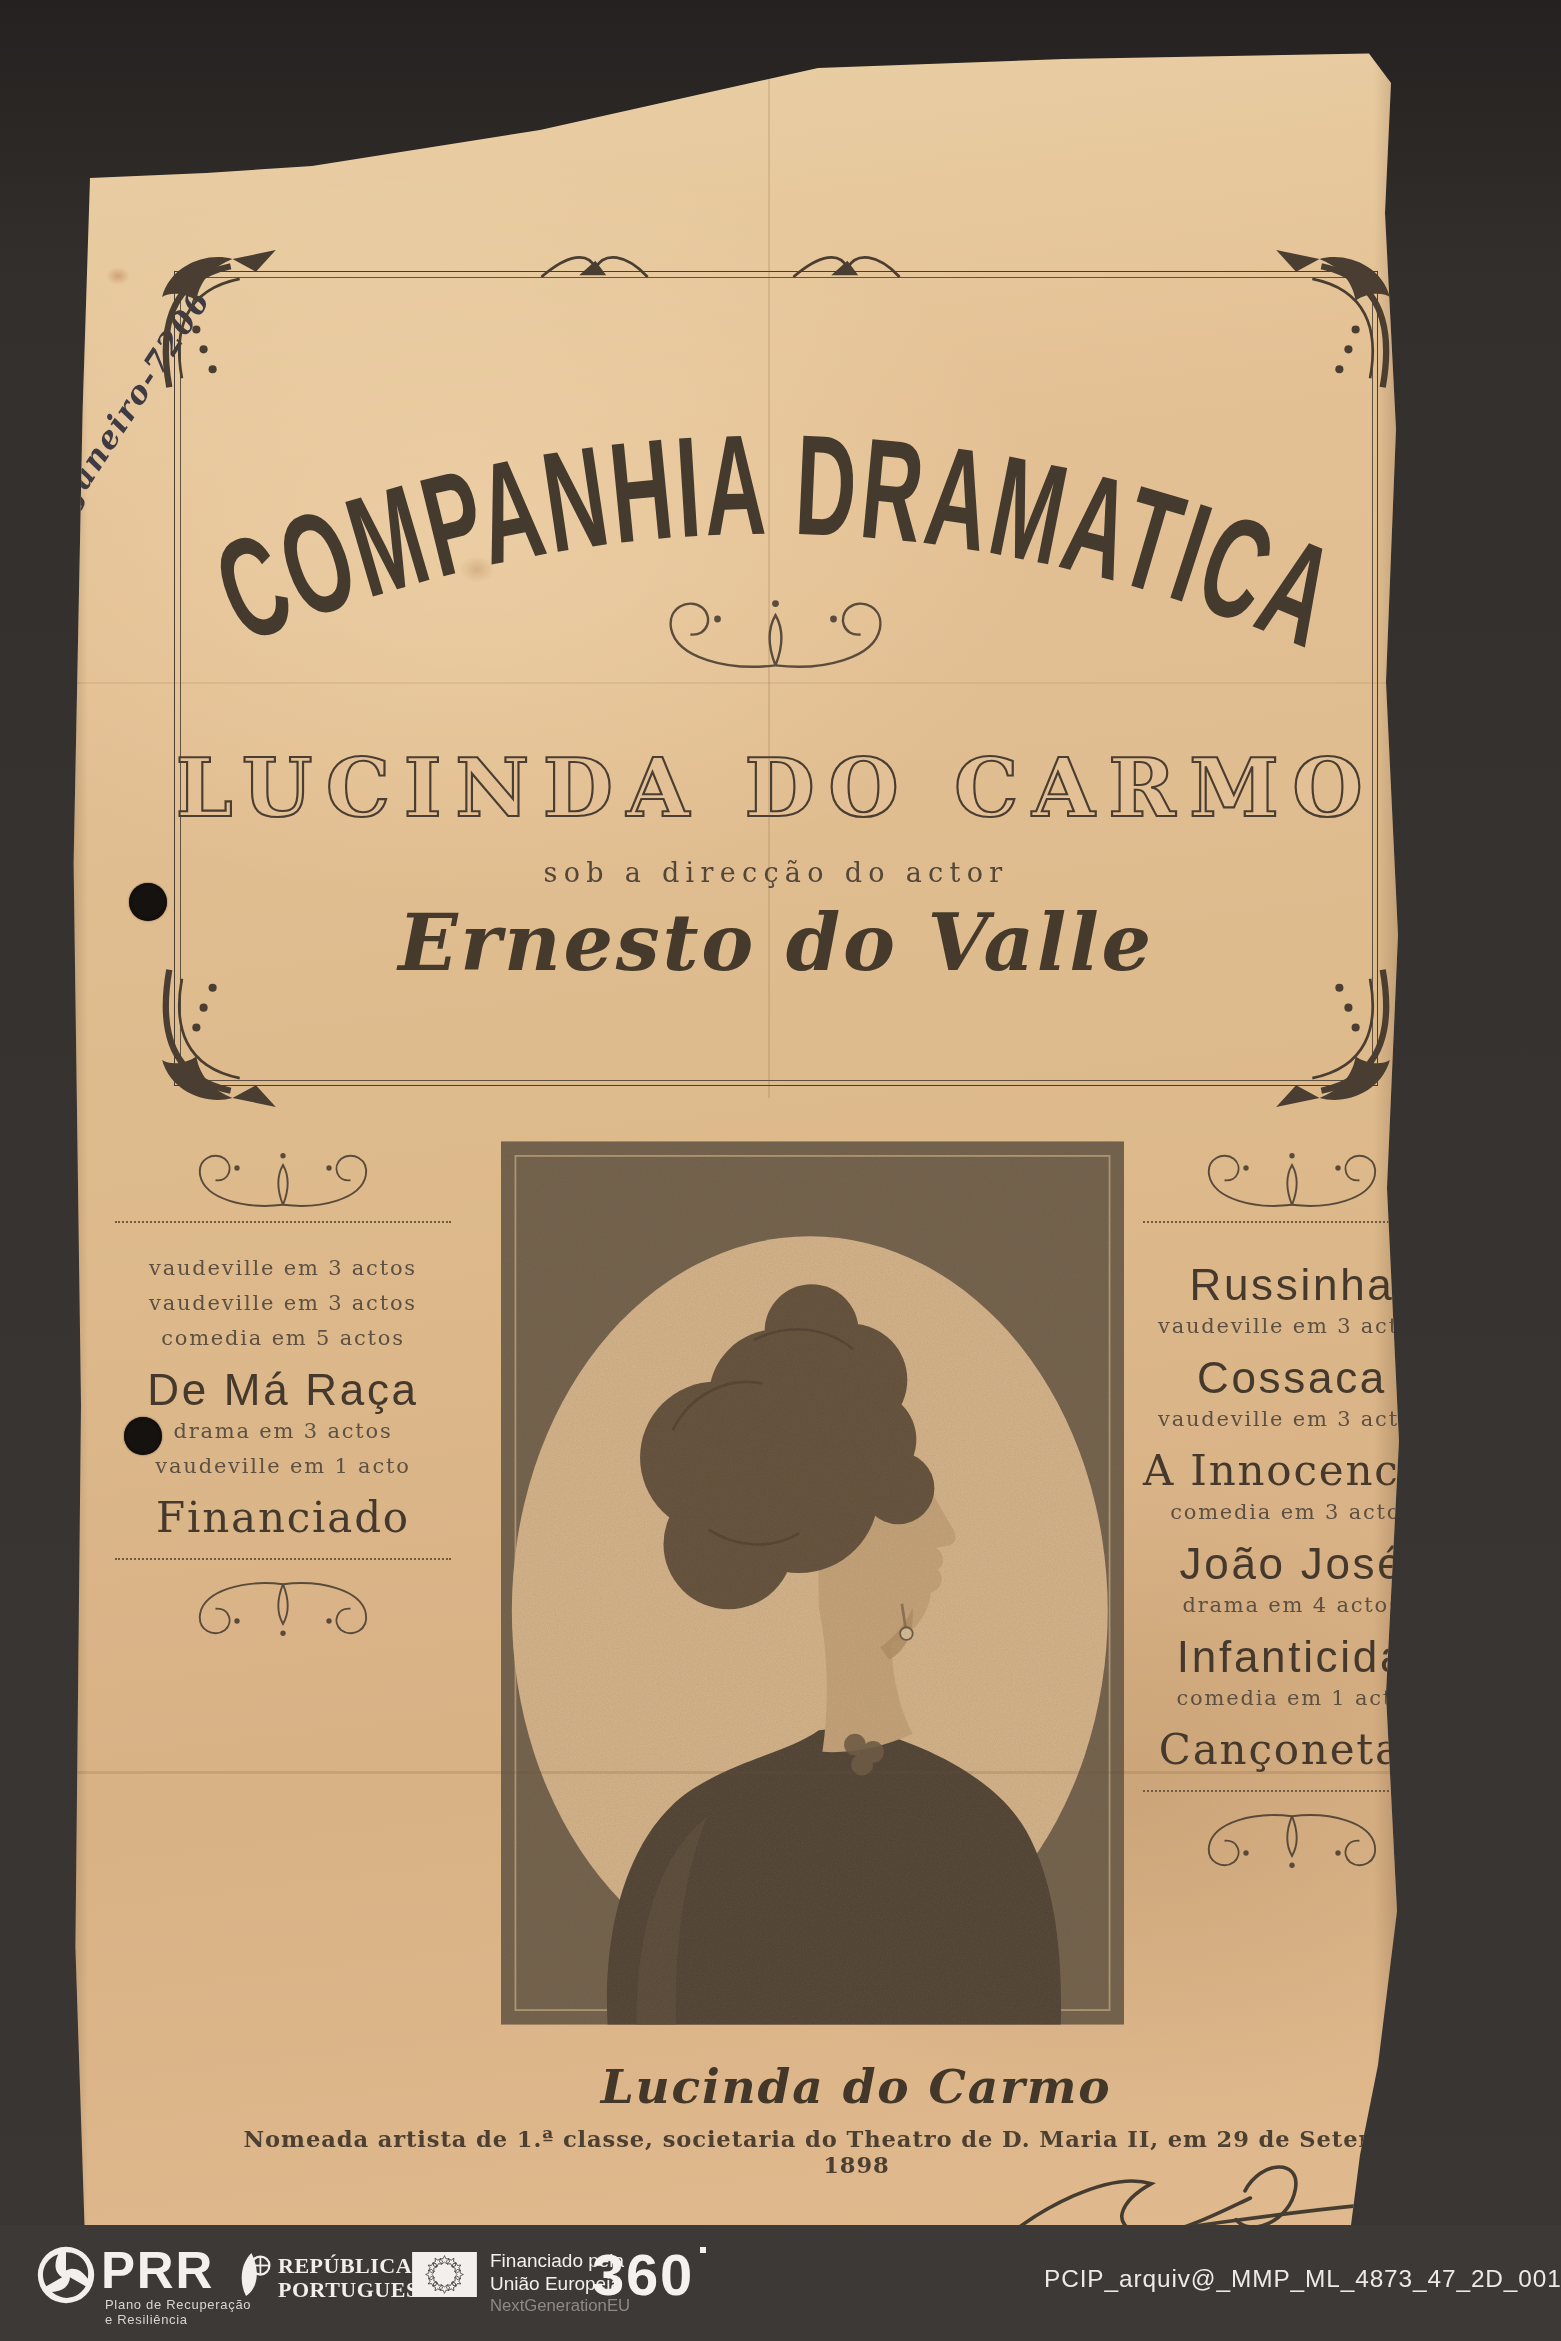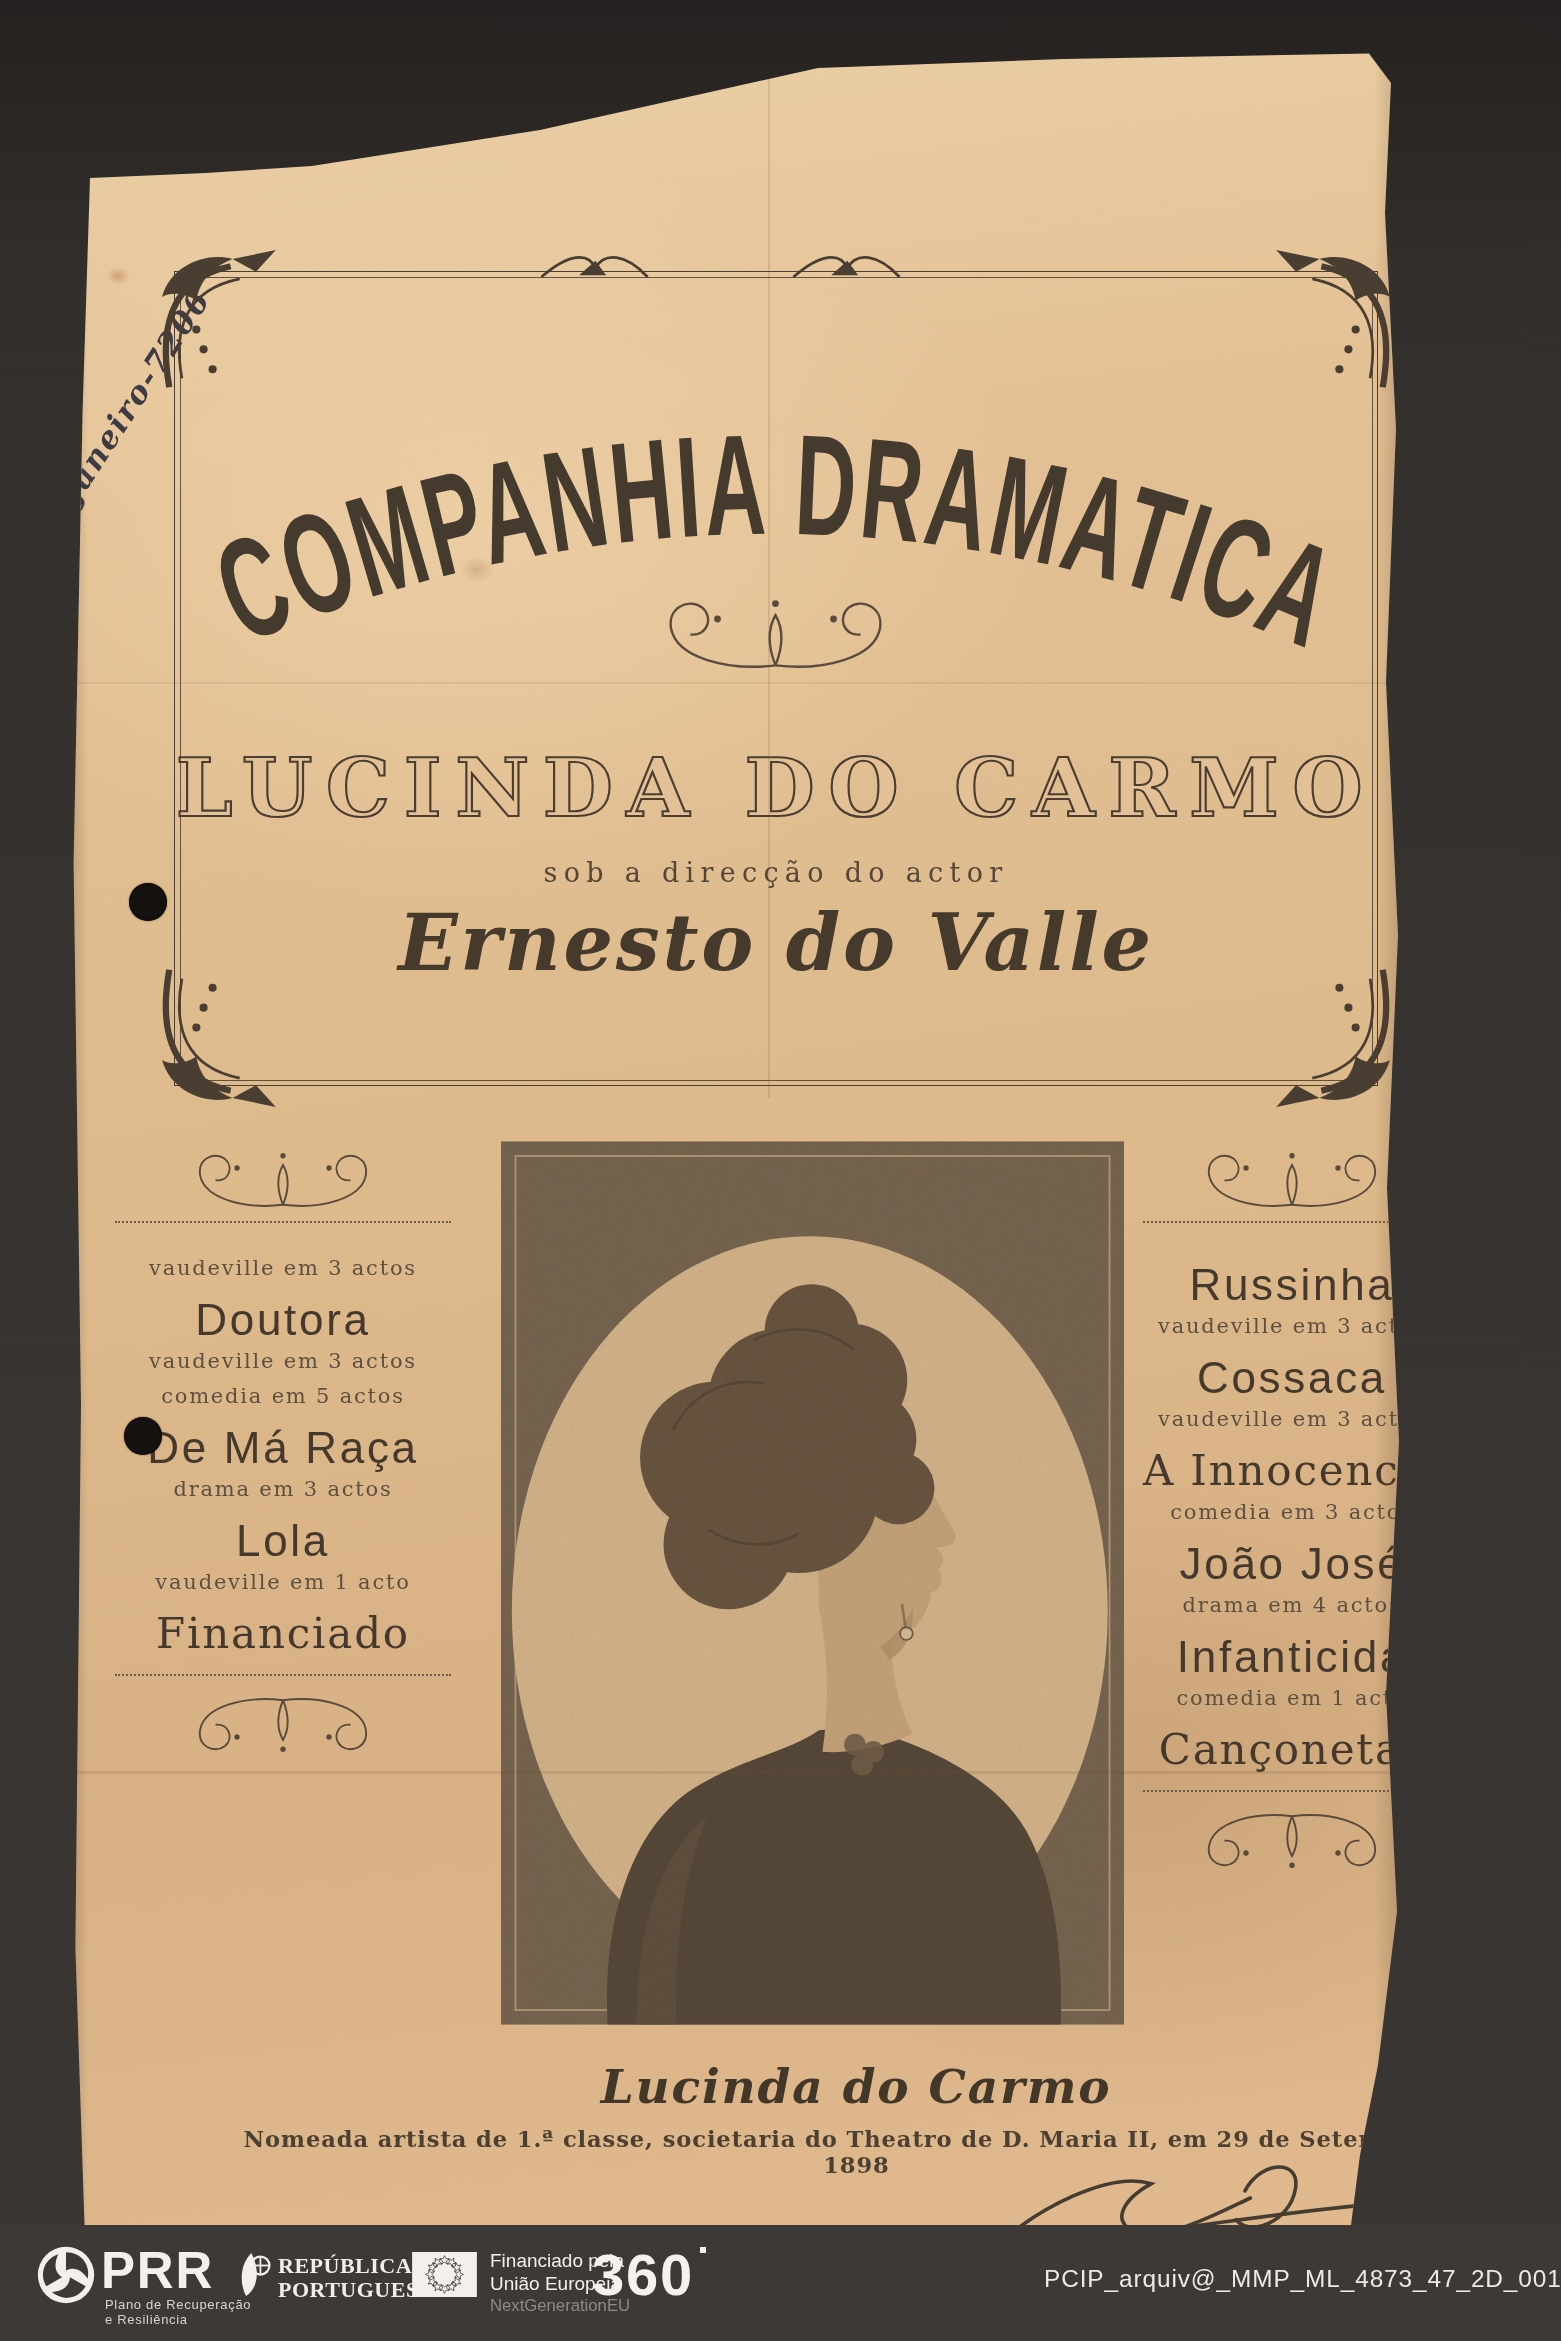--- a/index.html
+++ b/index.html
@@ -156,32 +156,30 @@
 
     <div class="col left">
       <svg class="flourish" viewBox="0 0 240 90">
           <use href="#flourishArt"></use>
         </svg>
       <div class="dotted"></div>
       <div class="play">
         <div class="s">vaudeville em 3 actos</div>
       </div>
       <div class="play">
-        <div class="t t-sans">Doutora</div>
         <div class="s">vaudeville em 3 actos</div>
       </div>
       <div class="play">
         <div class="s">comedia em 5 actos</div>
       </div>
       <div class="play">
         <div class="t t-sans">De Má Raça</div>
         <div class="s">drama em 3 actos</div>
       </div>
       <div class="play">
-        <div class="t t-sans">Lola</div>
         <div class="s">vaudeville em 1 acto</div>
       </div>
       <div class="play">
         <div class="t t-serif">Financiado</div>
         <div class="s"></div>
       </div>
       <div class="dotted bot"></div>
       <svg class="flourish flip" viewBox="0 0 240 90">
           <use href="#flourishArt"></use>
         </svg>

